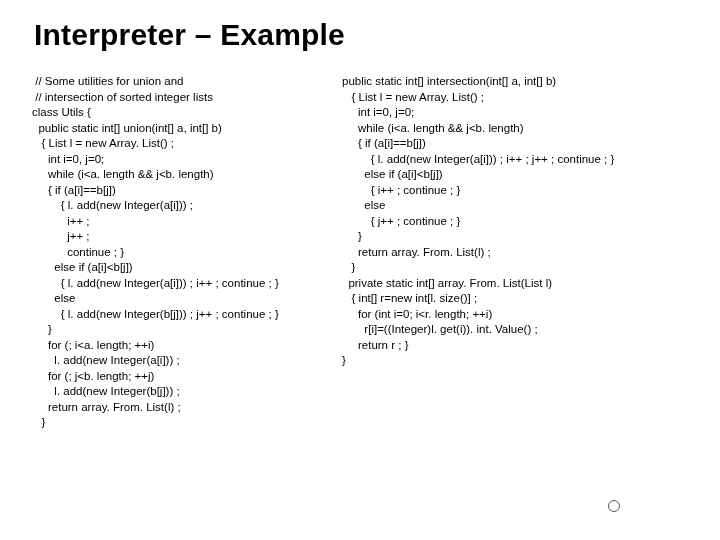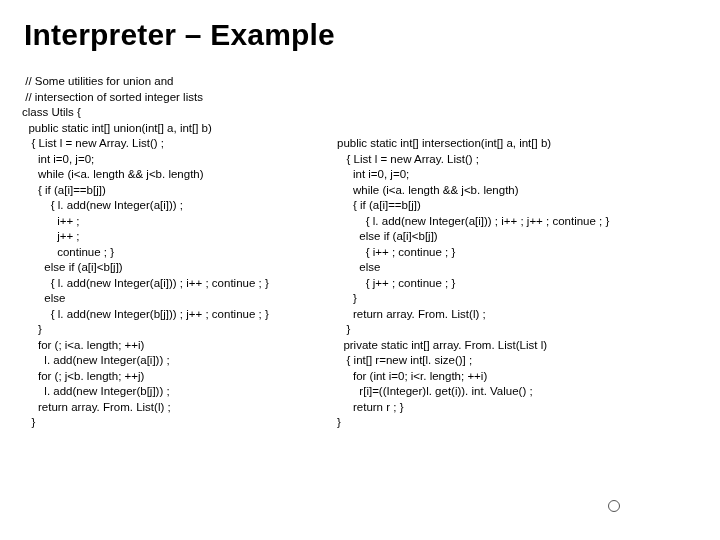--- a/index.html
+++ b/index.html
@@ -9,34 +9,33 @@
     height: 540px;
     background: #fff;
     font-family: Arial, Helvetica, sans-serif;
     overflow: hidden;
   }
   .slide {
     position: relative;
     width: 666px;
     height: 540px;
     box-sizing: border-box;
-    padding: 18px 30px 20px 22px;
+    padding: 18px 30px 20px 32px;
   }
   .title {
     font-size: 30px;
     font-weight: bold;
     color: #000;
     margin: 0 0 22px 2px;
     letter-spacing: 0.2px;
   }
   .columns {
     display: flex;
     flex-direction: row;
     gap: 16px;
-    align-items: flex-end;
   }
   .col {
     flex: 1 1 50%;
     font-size: 11.5px;
     line-height: 1.35;
     color: #000;
     white-space: pre;
     font-family: Arial, Helvetica, sans-serif;
   }
   .bullet {

